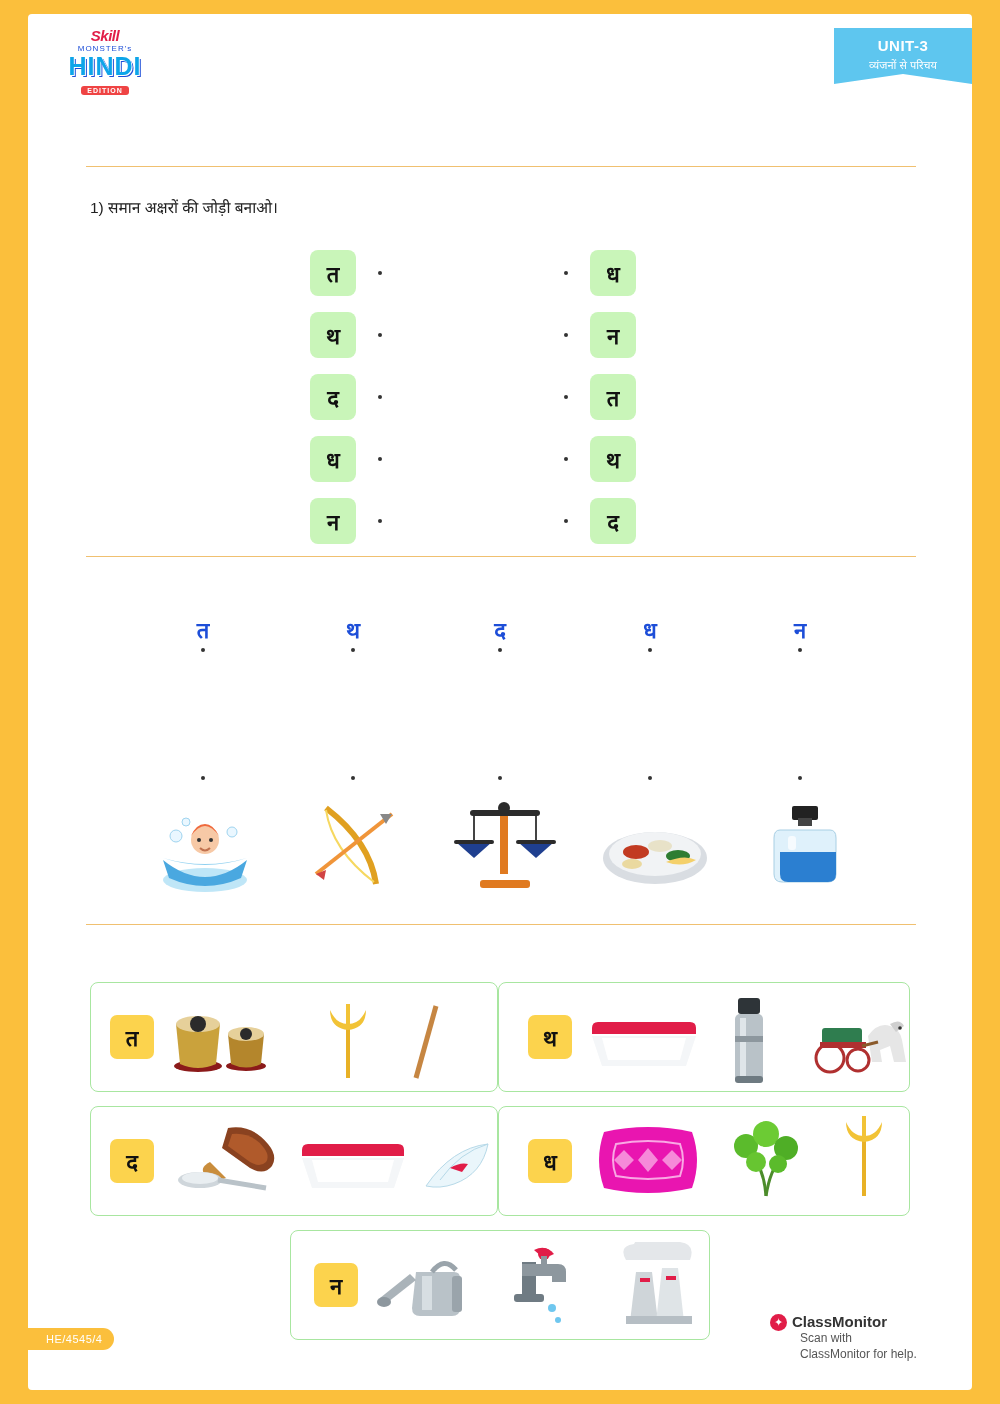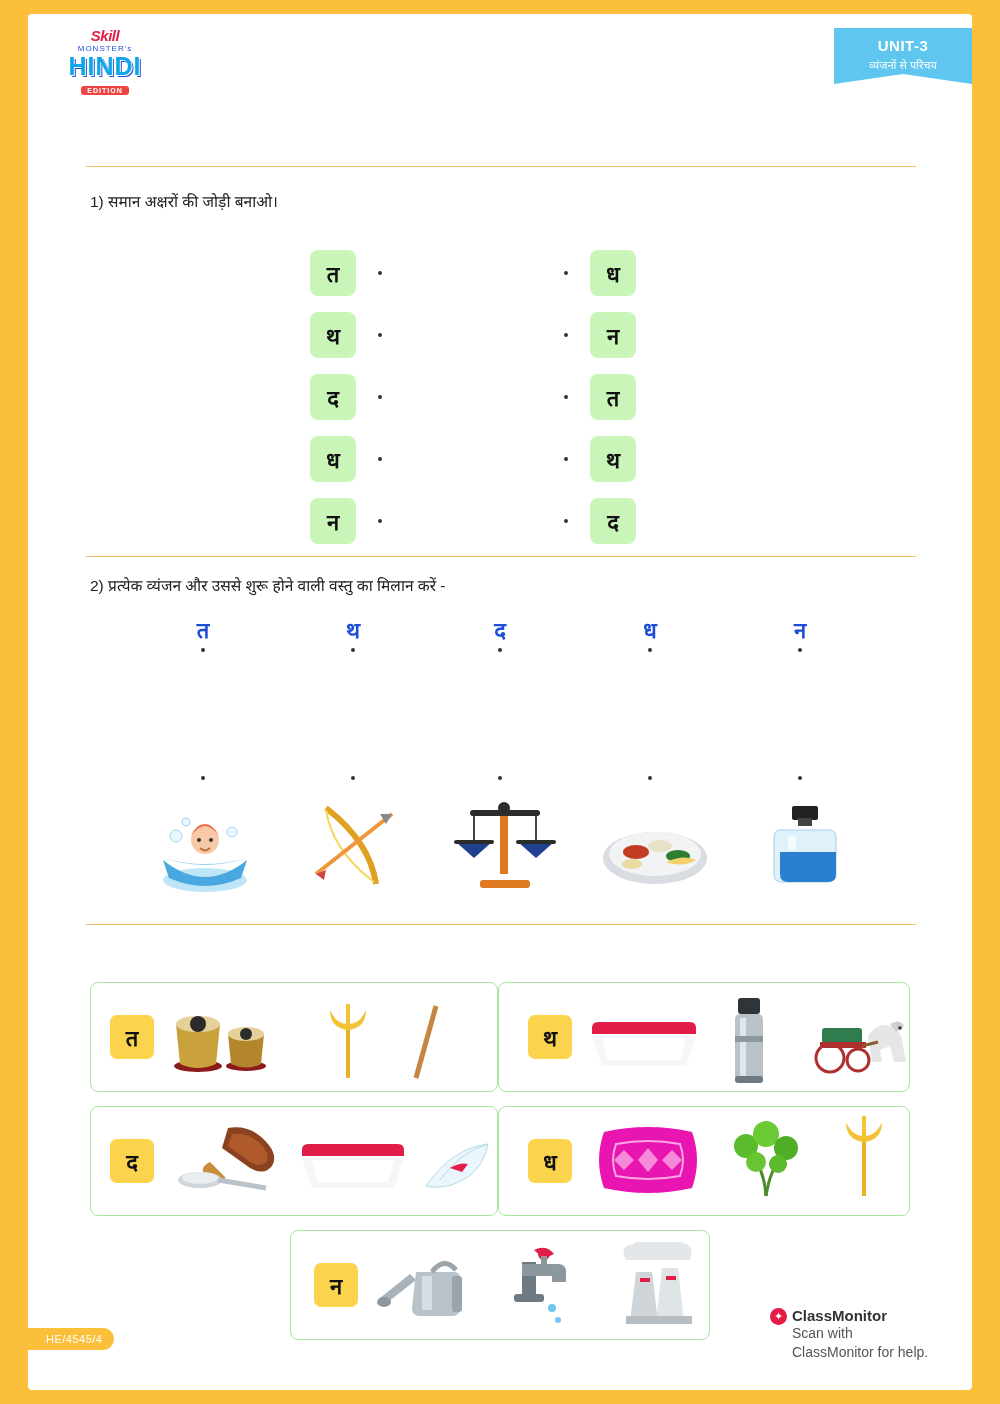--- a/index.html
+++ b/index.html
@@ -154,21 +154,21 @@
     padding: 5px 12px 5px 18px;
     border-radius: 0 12px 12px 0;
     letter-spacing: 0.5px;
   }
   .cm-logo {
     position: absolute; right: 42px; bottom: 28px;
     text-align: left;
     width: 160px;
   }
   .cm-name { font-size: 15px; font-weight: bold; color: #333; margin-left: 22px; }
-  .cm-sub { font-size: 14px; color: #555; margin-left: 22px; line-height: 1.35; }
+  .cm-sub { font-size: 12px; color: #555; margin-left: 30px; line-height: 1.35; }
   .cm-star {
     position: absolute; left: 0; top: 1px;
     width: 17px; height: 17px;
     background: #e11d48;
     border-radius: 50%;
     color: #fff; font-size: 11px;
     display: flex; align-items: center; justify-content: center;
   }
 </style>
 </head>
@@ -184,21 +184,21 @@
   </div>
 
 
   <div class="unit-ribbon">
     <div class="unit-main">UNIT-3</div>
     <div class="unit-sub">व्यंजनों से परिचय</div>
   </div>
 
   <div class="hr" style="top:152px;"></div>
 
-  <div class="q-text" style="top:176px;">1) समान अक्षरों की जोड़ी बनाओ।</div>
+  <div class="q-text" style="top:182px;">1) समान अक्षरों की जोड़ी बनाओ।</div>
 
   <div class="letter-box" style="left:282px; top:236px;">त</div>
   <div class="letter-box" style="left:282px; top:298px;">थ</div>
   <div class="letter-box" style="left:282px; top:360px;">द</div>
   <div class="letter-box" style="left:282px; top:422px;">ध</div>
   <div class="letter-box" style="left:282px; top:484px;">न</div>
 
   <div class="dot" style="left:350px; top:257px;"></div>
   <div class="dot" style="left:350px; top:319px;"></div>
   <div class="dot" style="left:350px; top:381px;"></div>
@@ -212,21 +212,20 @@
   <div class="dot" style="left:536px; top:505px;"></div>
 
   <div class="letter-box" style="left:562px; top:236px;">ध</div>
   <div class="letter-box" style="left:562px; top:298px;">न</div>
   <div class="letter-box" style="left:562px; top:360px;">त</div>
   <div class="letter-box" style="left:562px; top:422px;">थ</div>
   <div class="letter-box" style="left:562px; top:484px;">द</div>
 
   <div class="hr" style="top:542px;"></div>
 
-  <div class="q-text" style="top:560px;">2) प्रत्येक व्यंजन और उससे शुरू होने वाली वस्तु का मिलान करें -</div>
 
   <div class="q2-letter" style="left:145px; top:600px;">त</div>
   <div class="q2-letter" style="left:295px; top:600px;">थ</div>
   <div class="q2-letter" style="left:442px; top:600px;">द</div>
   <div class="q2-letter" style="left:592px; top:600px;">ध</div>
   <div class="q2-letter" style="left:742px; top:600px;">न</div>
 
   <div class="dot" style="left:173px; top:634px;"></div>
   <div class="dot" style="left:323px; top:634px;"></div>
   <div class="dot" style="left:470px; top:634px;"></div>

